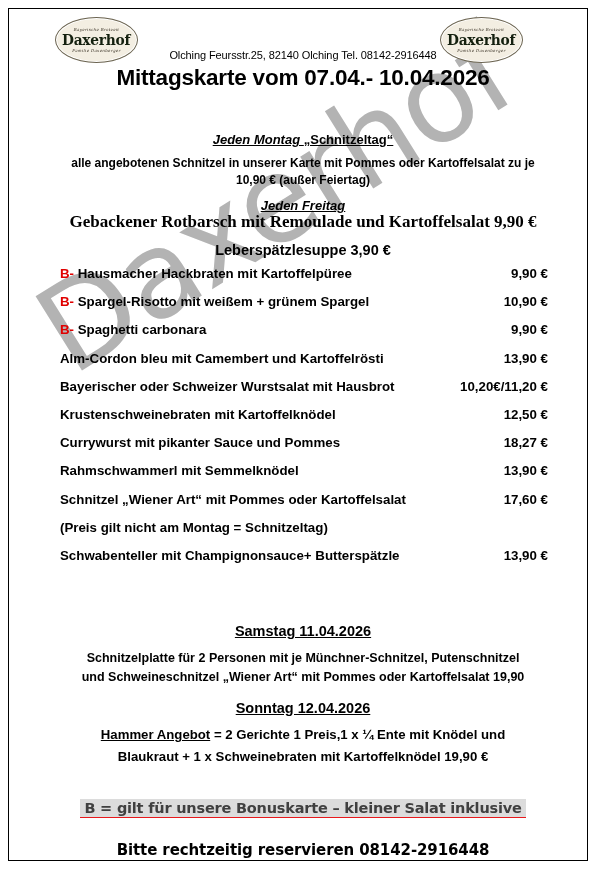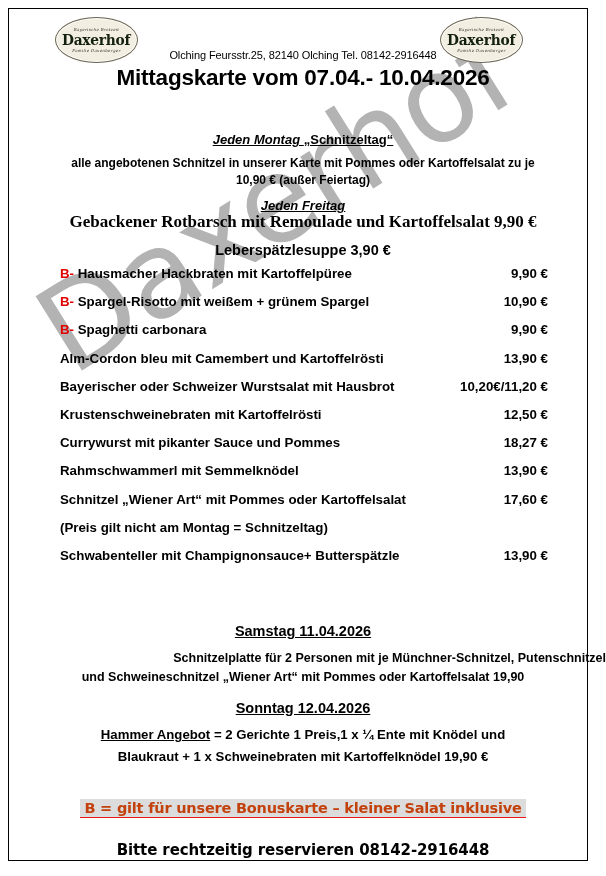--- a/index.html
+++ b/index.html
@@ -209,21 +209,20 @@
   #sat-head {
     top: 624px;
     font-size: 14.5px;
     font-weight: 700;
     text-decoration: underline;
   }
   #sat-text-1 {
     top: 652px;
     font-size: 12.5px;
     font-weight: 700;
-    text-align: right;
   }
   #sat-text-2 {
     top: 671px;
     font-size: 12.5px;
     font-weight: 700;
   }
 
   #sun-head {
     top: 701px;
     font-size: 14.5px;
@@ -242,21 +241,21 @@
     font-weight: 700;
   }
 
   
   #bonus-note {
     top: 800px;
     z-index: 2;
   }
   #bonus-note .hl {
     background: #dcdcdc;
-    color: #c2410c;
+    color: #404040;
     font-size: 14.5px;
     font-weight: 700;
     font-family: "DejaVu Sans", sans-serif;
     border-bottom: 1.6px solid #e8191c;
     padding: 1px 4px 1px 4px;
     letter-spacing: -0.2px;
   }
 
   #reservation {
     top: 843px;
@@ -313,21 +312,21 @@
       </div>
       <div class="dish-row">
         <span class="dish-name"><span>Alm-Cordon bleu mit Camembert und Kartoffelrösti</span></span>
         <span class="dish-price">13,90 €</span>
       </div>
       <div class="dish-row">
         <span class="dish-name"><span>Bayerischer oder Schweizer Wurstsalat mit Hausbrot</span></span>
         <span class="dish-price">10,20€/11,20 €</span>
       </div>
       <div class="dish-row">
-        <span class="dish-name"><span>Krustenschweinebraten mit Kartoffelrösti</span></span>
+        <span class="dish-name"><span>Krustenschweinebraten mit Kartoffelknödel</span></span>
         <span class="dish-price">12,50 €</span>
       </div>
       <div class="dish-row">
         <span class="dish-name"><span>Currywurst mit pikanter Sauce und Pommes</span></span>
         <span class="dish-price">18,27 €</span>
       </div>
       <div class="dish-row">
         <span class="dish-name"><span>Rahmschwammerl mit Semmelknödel</span></span>
         <span class="dish-price">13,90 €</span>
       </div>

